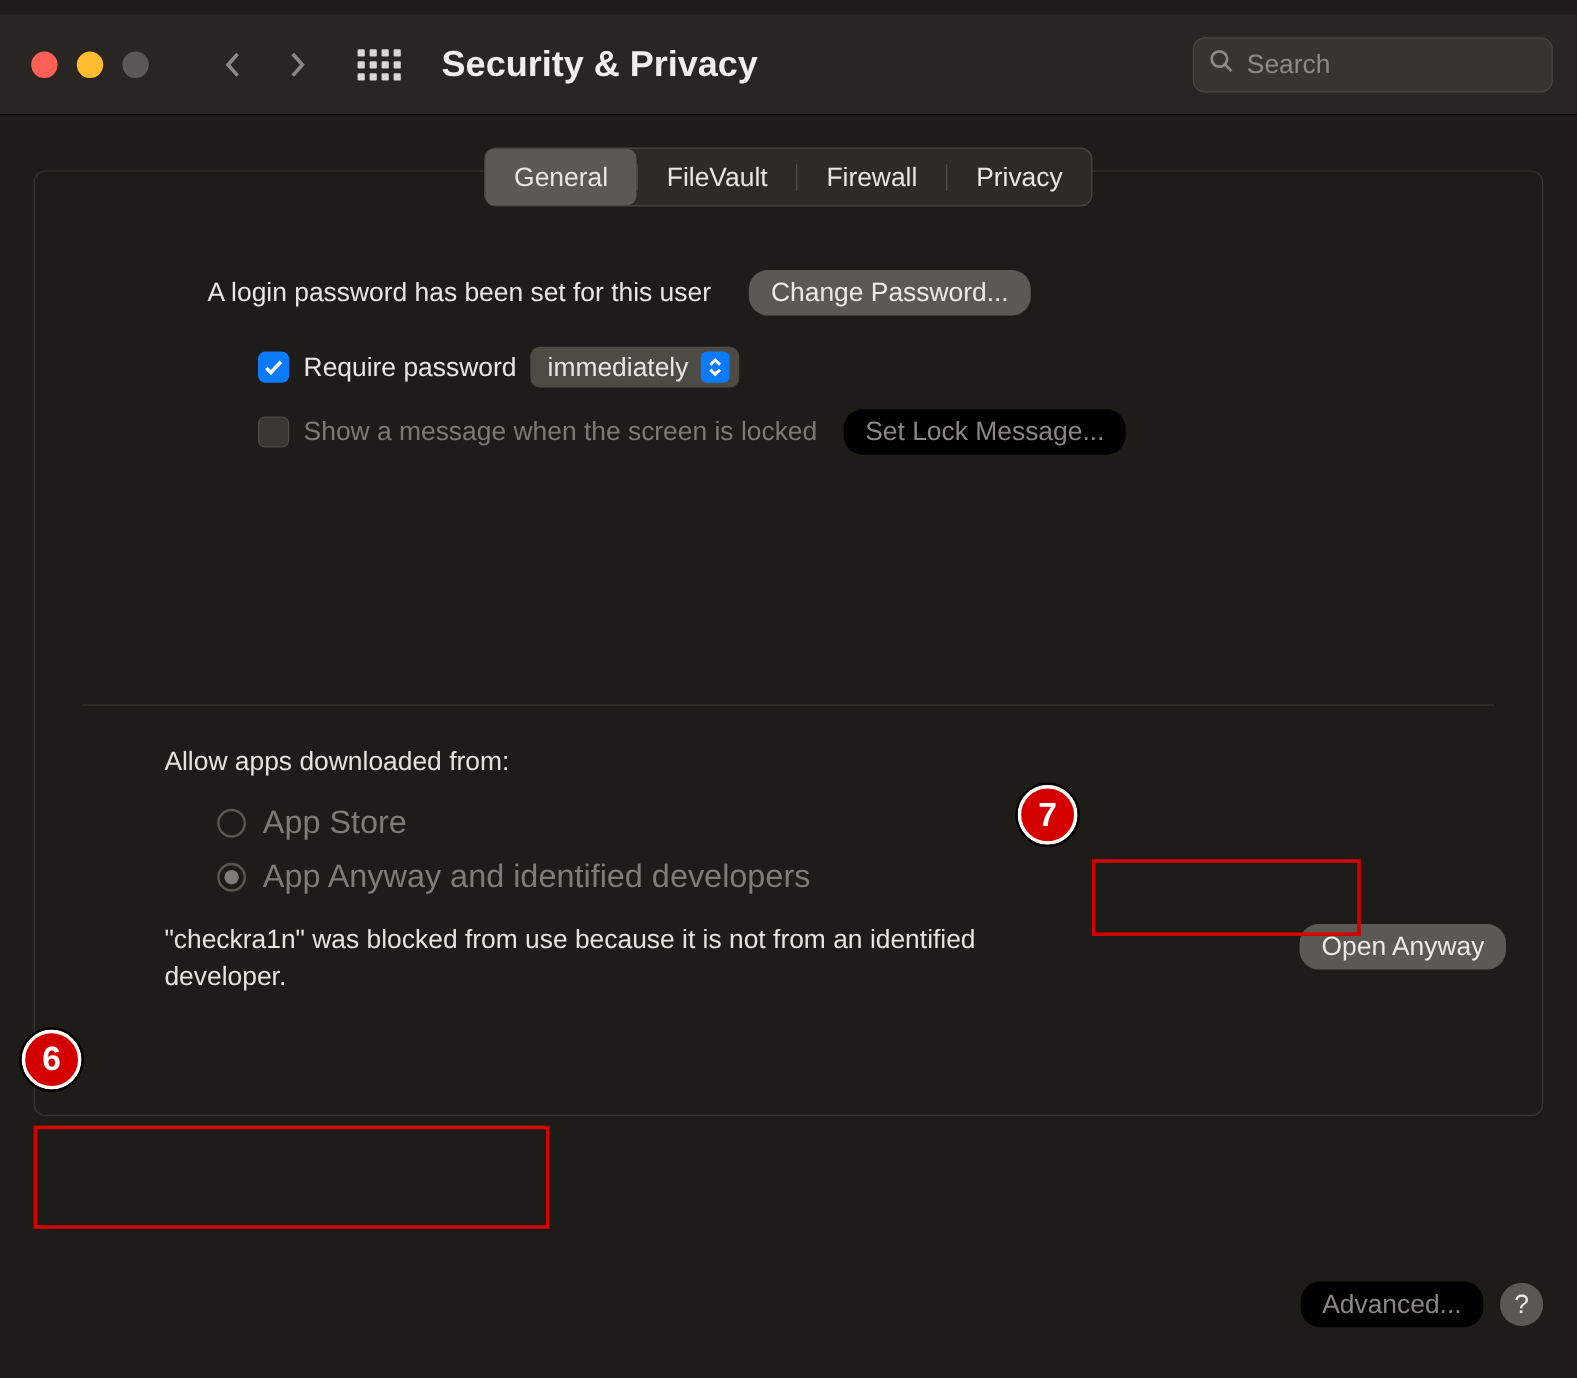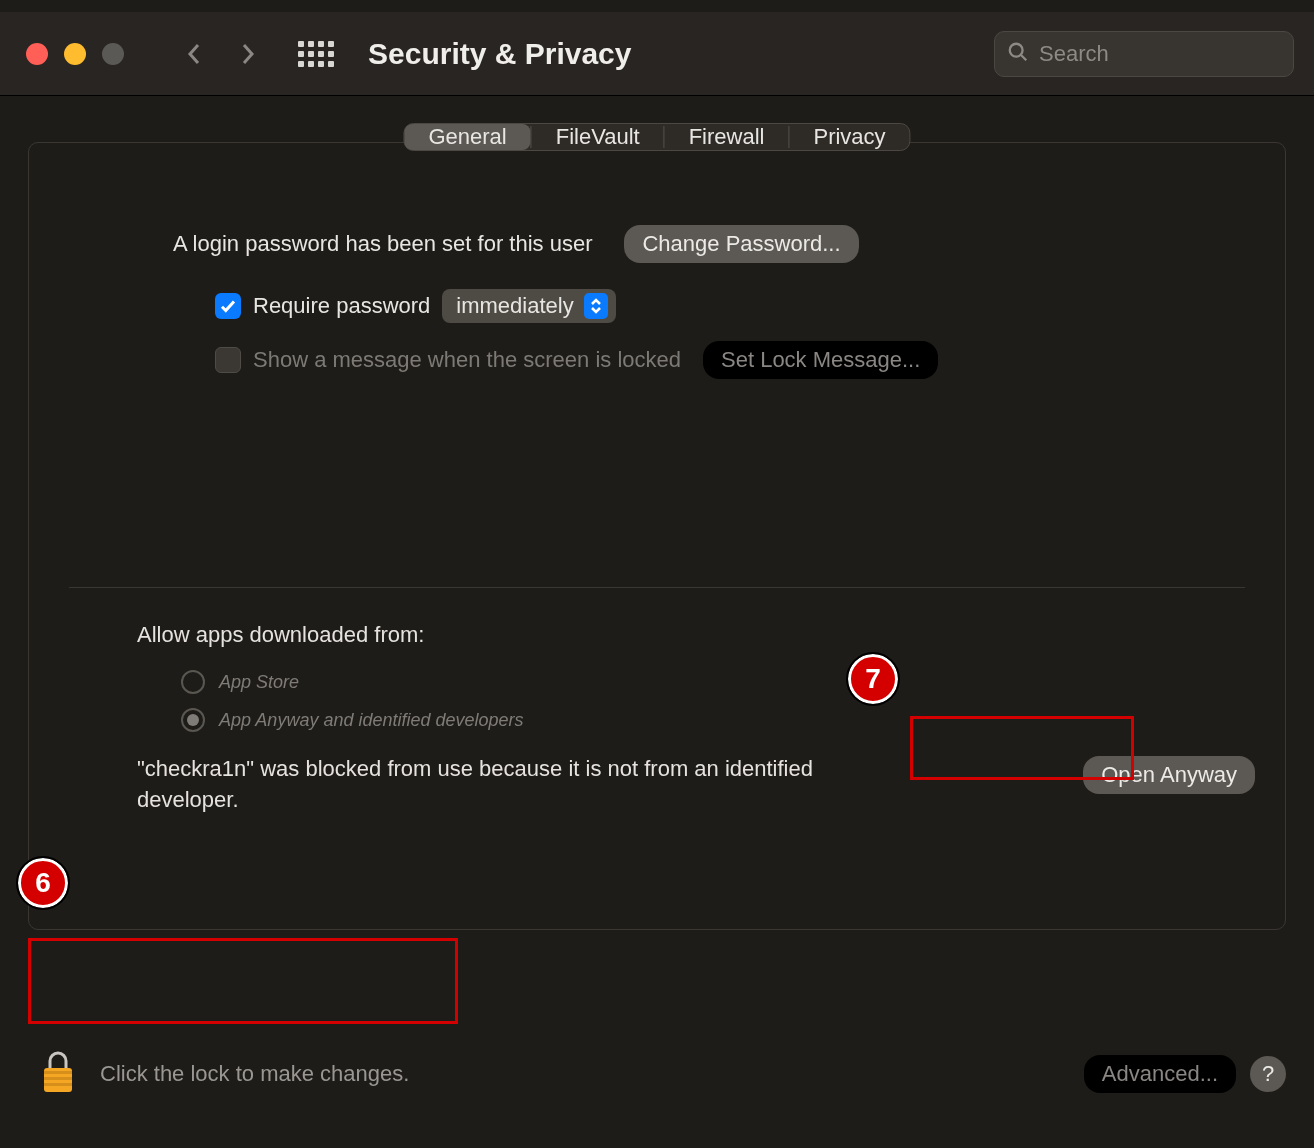--- a/index.html
+++ b/index.html
@@ -68,21 +68,21 @@
 
   
   .segmented {
     position: absolute;
     top: -20px;
     left: 50%; transform: translateX(-50%);
     display: flex;
     background: #2e2b27;
     border: 1px solid #4b4742;
     border-radius: 10px;
-    height: 28px;
+    height: 49px;
     align-items: center;
   }
   .seg-item {
     padding: 0 24px;
     font-size: 22px;
     color: #e8e6e3;
     height: 100%;
     display: flex; align-items: center;
     cursor: pointer;
   }
@@ -161,24 +161,23 @@
   .hr {
     margin: 208px 40px 0 40px;
     height: 1px; background: #3a3733;
   }
 
   .allow-section { padding: 34px 0 0 108px; }
   .allow-heading { font-size: 22px; color: #e6e3df; margin-bottom: 22px; }
 
   .radio-row {
     display: flex; align-items: center; gap: 14px;
-    font-size: 18px; color: #7f7c77;
+    font-size: 27px; color: #7f7c77;
     margin-bottom: 14px;
     padding-left: 44px;
-    font-style: italic;
   }
   .radio {
     width: 24px; height: 24px; border-radius: 50%;
     border: 2px solid #5a5751;
     display:flex; align-items:center; justify-content:center;
     flex-shrink: 0;
   }
   .radio.selected::after {
     content:""; width:12px; height:12px; border-radius:50%; background:#7f7c77;
   }
@@ -344,32 +343,20 @@
     </div>
 
     <div class="blocked-row">
       <div class="blocked-msg">"checkra1n" was blocked from use because it is not from an identified developer.</div>
       <button class="btn" style="margin-left:auto; margin-top:2px;">Open Anyway</button>
     </div>
   </div>
 </div>
 
 <div class="bottom-bar">
-  <div class="lock-area">
-    <span>
-      <svg class="lock-svg" viewBox="0 0 40 48">
-        <path d="M12 20 v-7 a8 8 0 0 1 16 0 v7" fill="none" stroke="#c9c6c1" stroke-width="3"></path>
-        <rect x="6" y="20" width="28" height="24" rx="3" fill="#f5a623"></rect>
-        <rect x="6" y="23" width="28" height="3" fill="#d68f1a"></rect>
-        <rect x="6" y="29" width="28" height="3" fill="#d68f1a"></rect>
-        <rect x="6" y="35" width="28" height="3" fill="#d68f1a"></rect>
-      </svg>
-    </span>
-    <span class="lock-text">Click the lock to make changes.</span>
-  </div>
   <button class="btn dim" style="margin-left:auto;">Advanced...</button>
   <div class="help-btn">?</div>
 </div>
 
 <div class="red-circle" style="top:654px; left:848px;">7</div>
 <div class="red-box" style="top:716px; left:910px; width:224px; height:64px;"></div>
 
 <div class="red-circle" style="top:858px; left:18px;">6</div>
 <div class="red-box" style="top:938px; left:28px; width:430px; height:86px;"></div>
 

